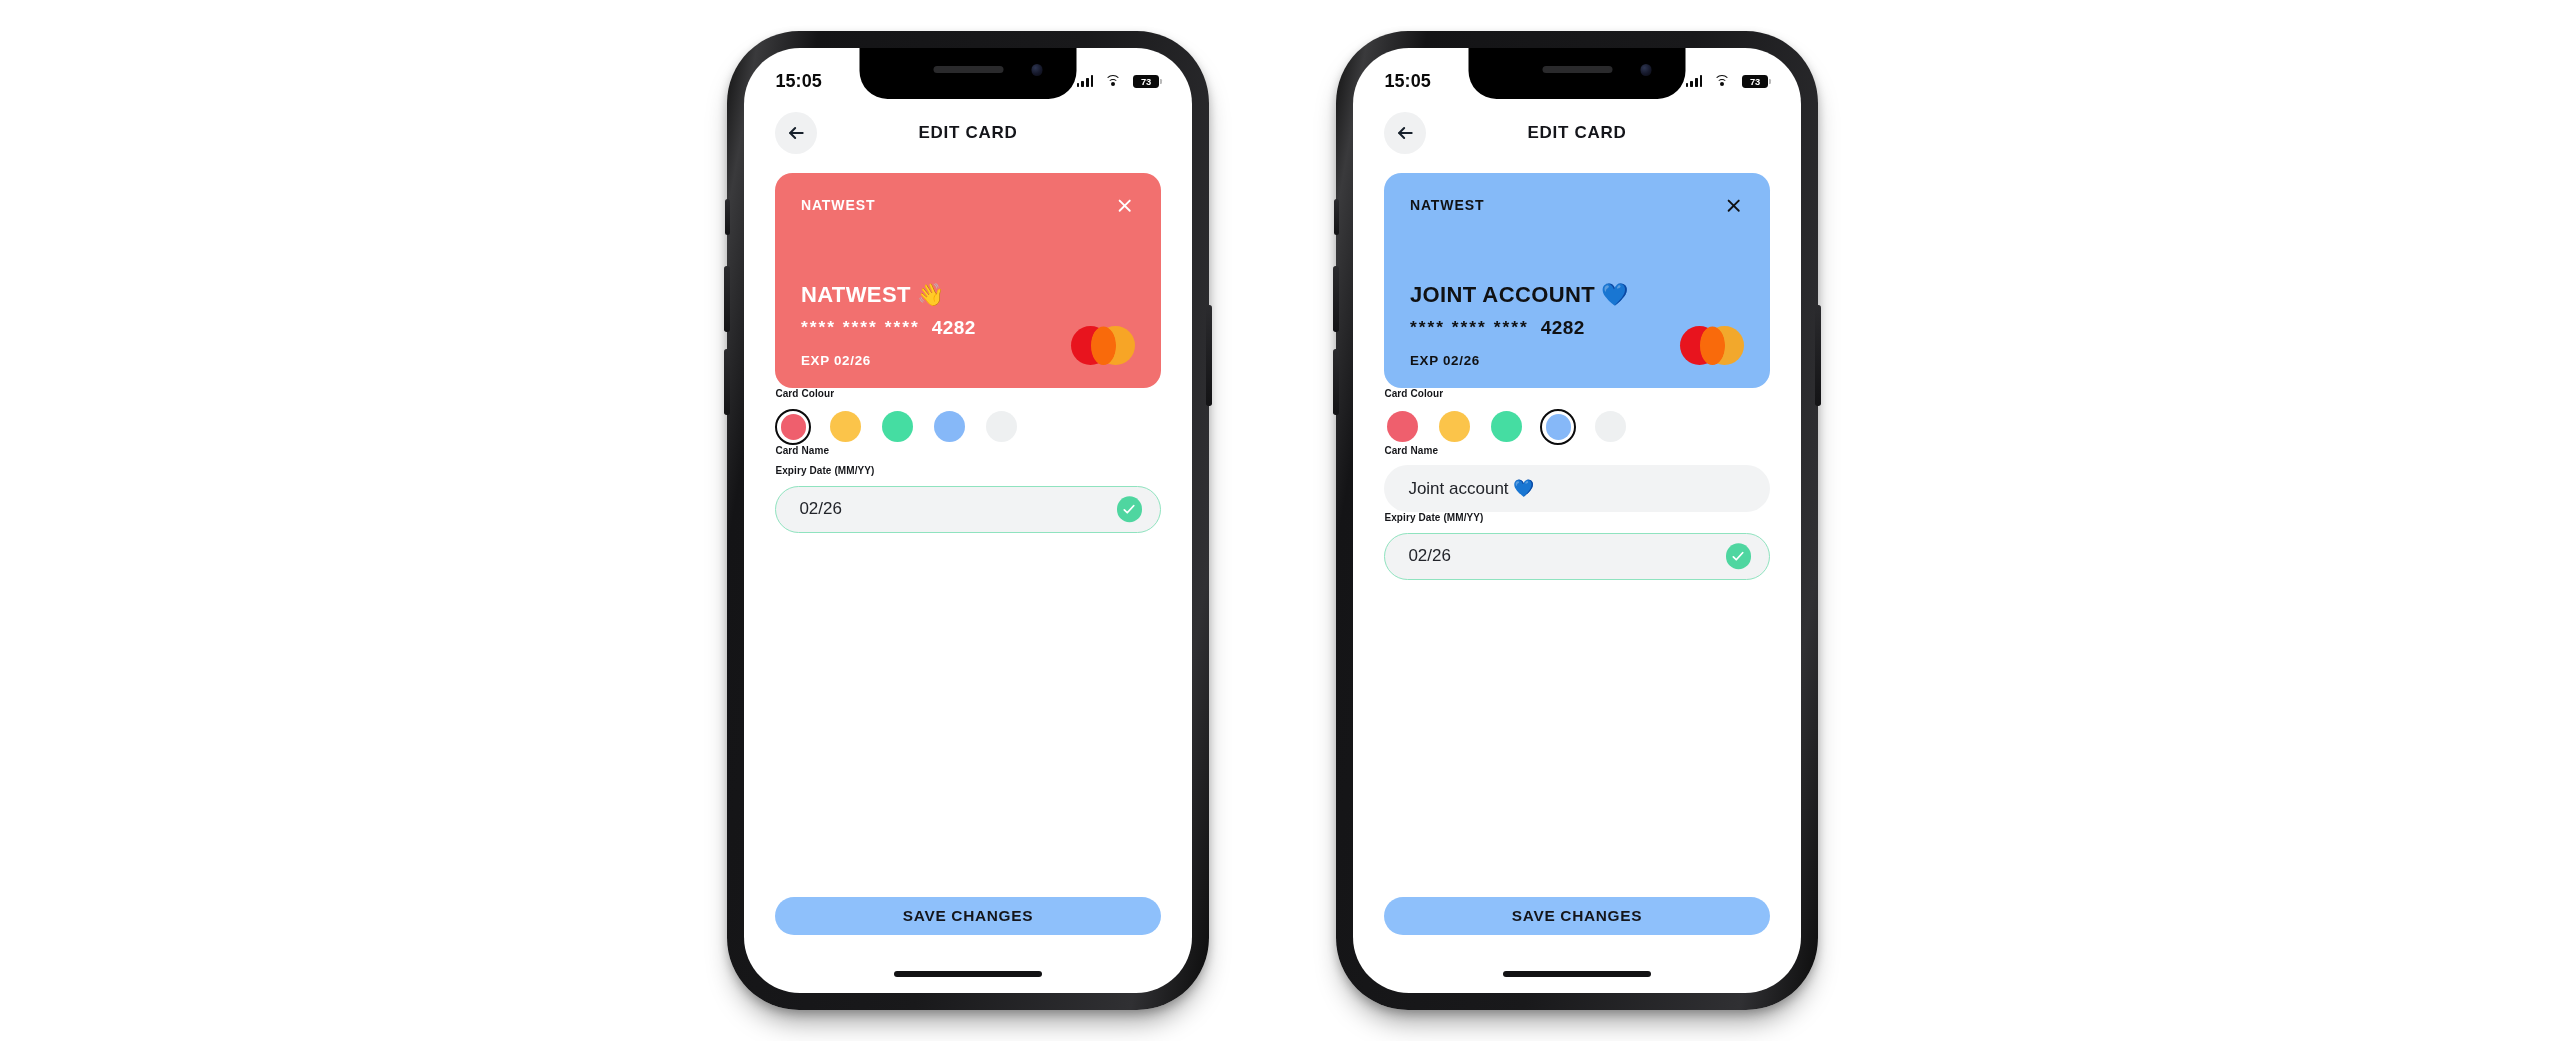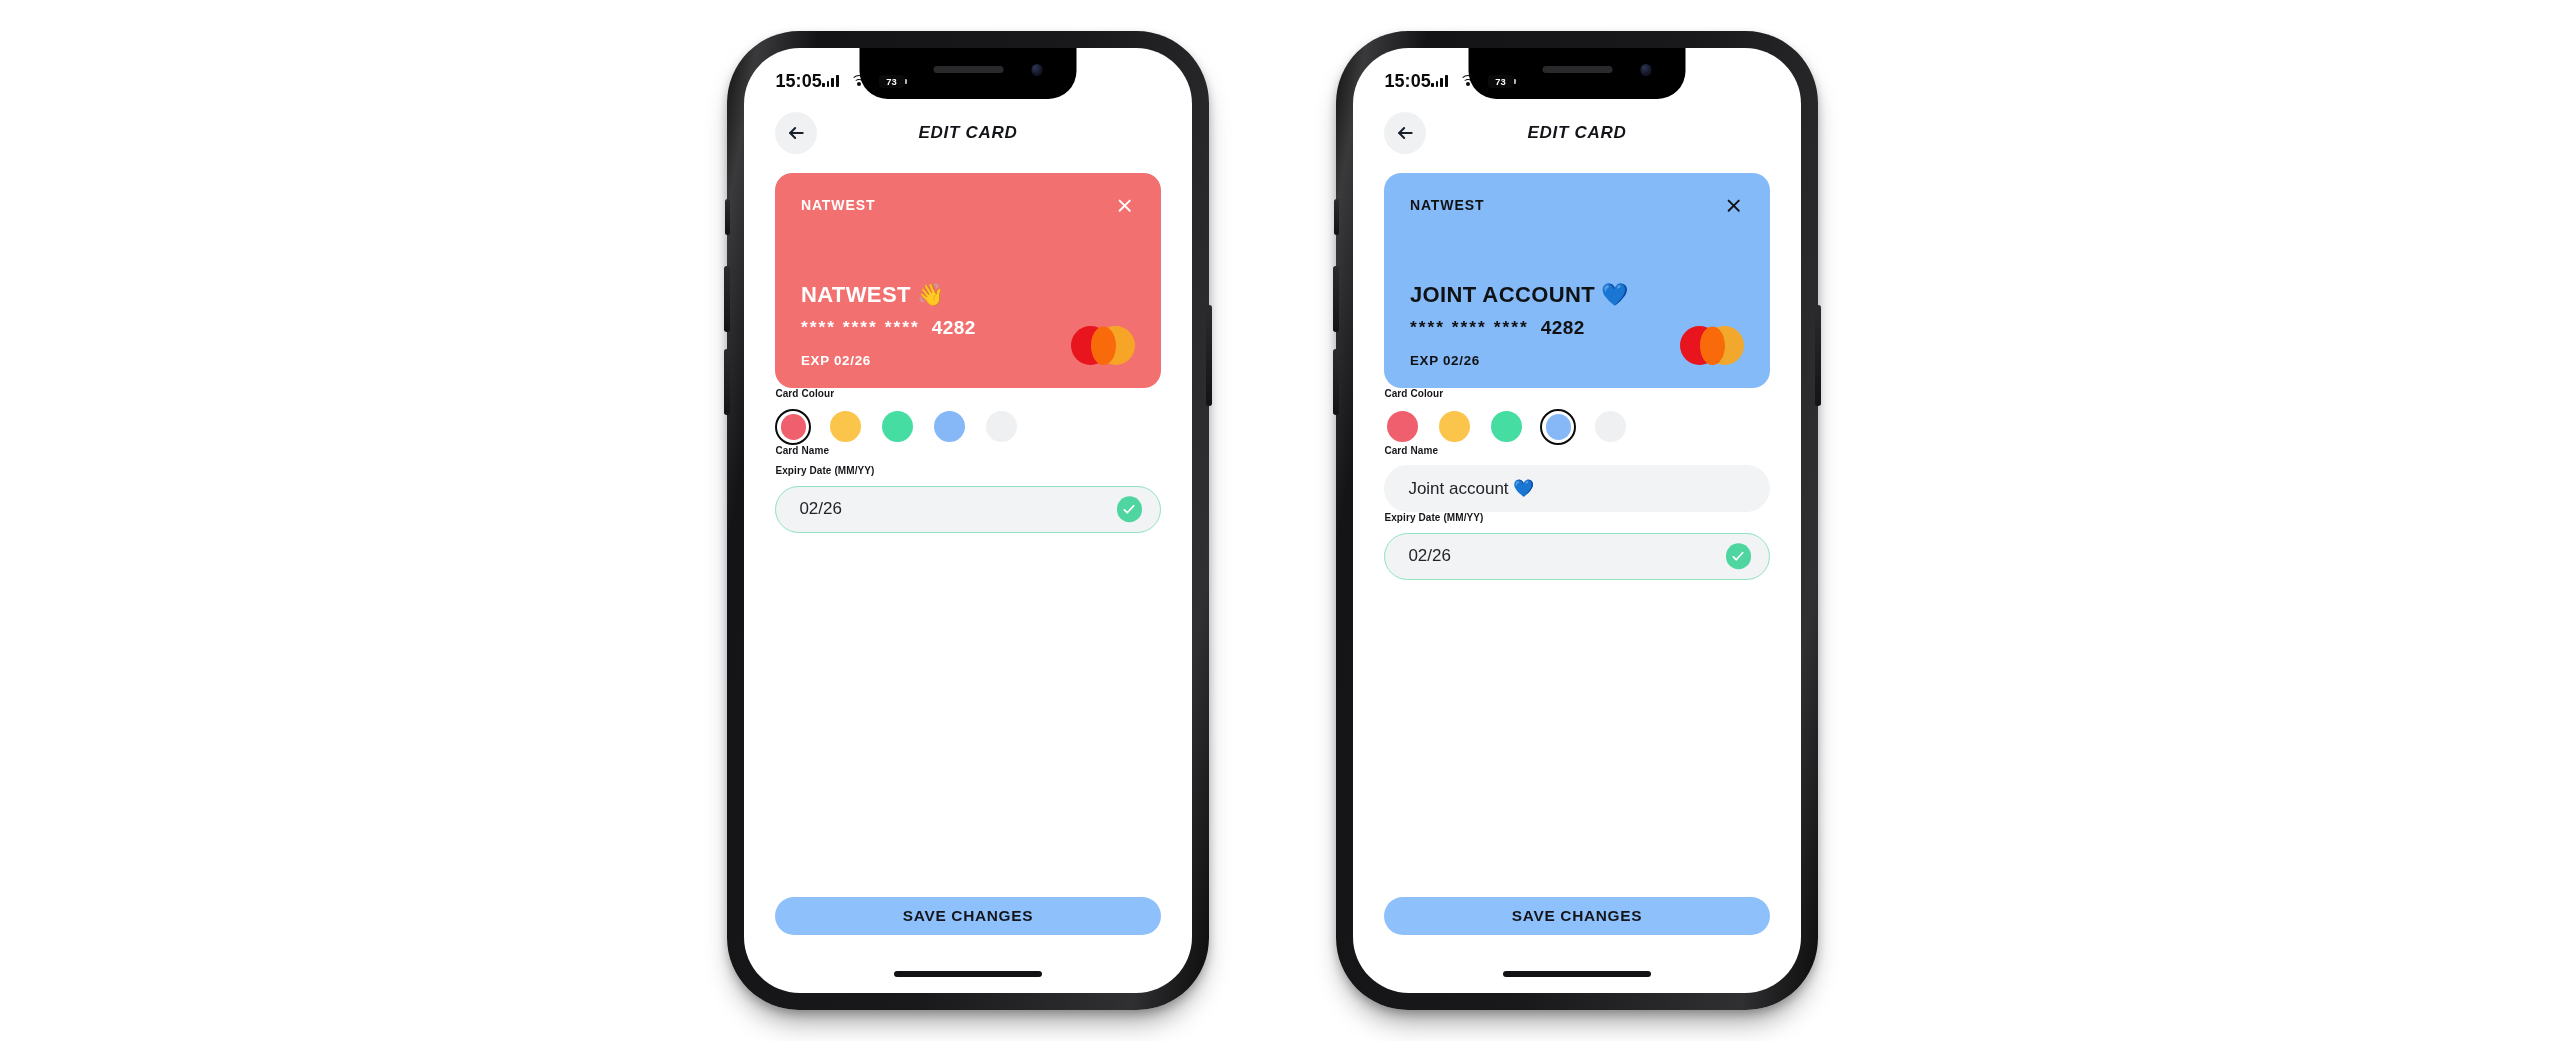--- a/index.html
+++ b/index.html
@@ -51,21 +51,21 @@
   }
   .notch .camera {
     position:absolute; right: 34px; top: 16px;
     width: 11.4px; height: 11.4px; border-radius: 50%;
     background: radial-gradient(circle at 35% 32%, #2d3550 0%, #15182a 55%, #0a0a12 100%);
   }
 
   
   .statusbar {
     position: relative; height: 51px; z-index: 41;
-    display: flex; align-items: center; justify-content: flex-start;
+    display: flex; align-items: center; justify-content: space-between;
     padding: 14.8px 29.5px 0 31px;
   }
   .status-time { font-size: 18px; font-weight: 700; color:#0a0a0a; letter-spacing: 0.1px; }
   .status-right { display: flex; align-items: center; gap: 12px; }
 
   .sig { display:flex; align-items:flex-end; gap:2px; height:12px; }
   .sig i { display:block; width:2.7px; background:#0a0a0a; border-radius:0.7px; }
   .sig i:nth-child(1){height:4px;}
   .sig i:nth-child(2){height:6.7px;}
   .sig i:nth-child(3){height:9.4px;}
@@ -84,21 +84,21 @@
   .battery .body {
     width:25.5px; height:13.4px; border-radius:3.4px; background:#0a0a0a;
     display:flex; align-items:center; justify-content:center;
   }
   .battery .pct { color:#fff; font-size:9.4px; font-weight:800; letter-spacing:-0.1px; }
   .battery .tip { width:2px; height:4.7px; background:#b9b9b9; border-radius:0 1.3px 1.3px 0; }
 
   
   .header {
     position: relative; display:flex; align-items:center;
-    padding: 9.4px 31px 0 31px; height: 58px; font-style: italic;
+    padding: 9.4px 31px 0 31px; height: 58px;
   }
   .back-btn {
     width:42px; height:42px; border-radius:50%; background:#f0f1f2;
     display:flex; align-items:center; justify-content:center;
     cursor:pointer; flex:0 0 auto;
   }
   .back-btn svg { width:20px; height:20px; }
   .page-title {
     position:absolute; left:0; right:0; text-align:center;
     font-size:17px; font-weight:800; letter-spacing:0.7px; color:#14151a;

